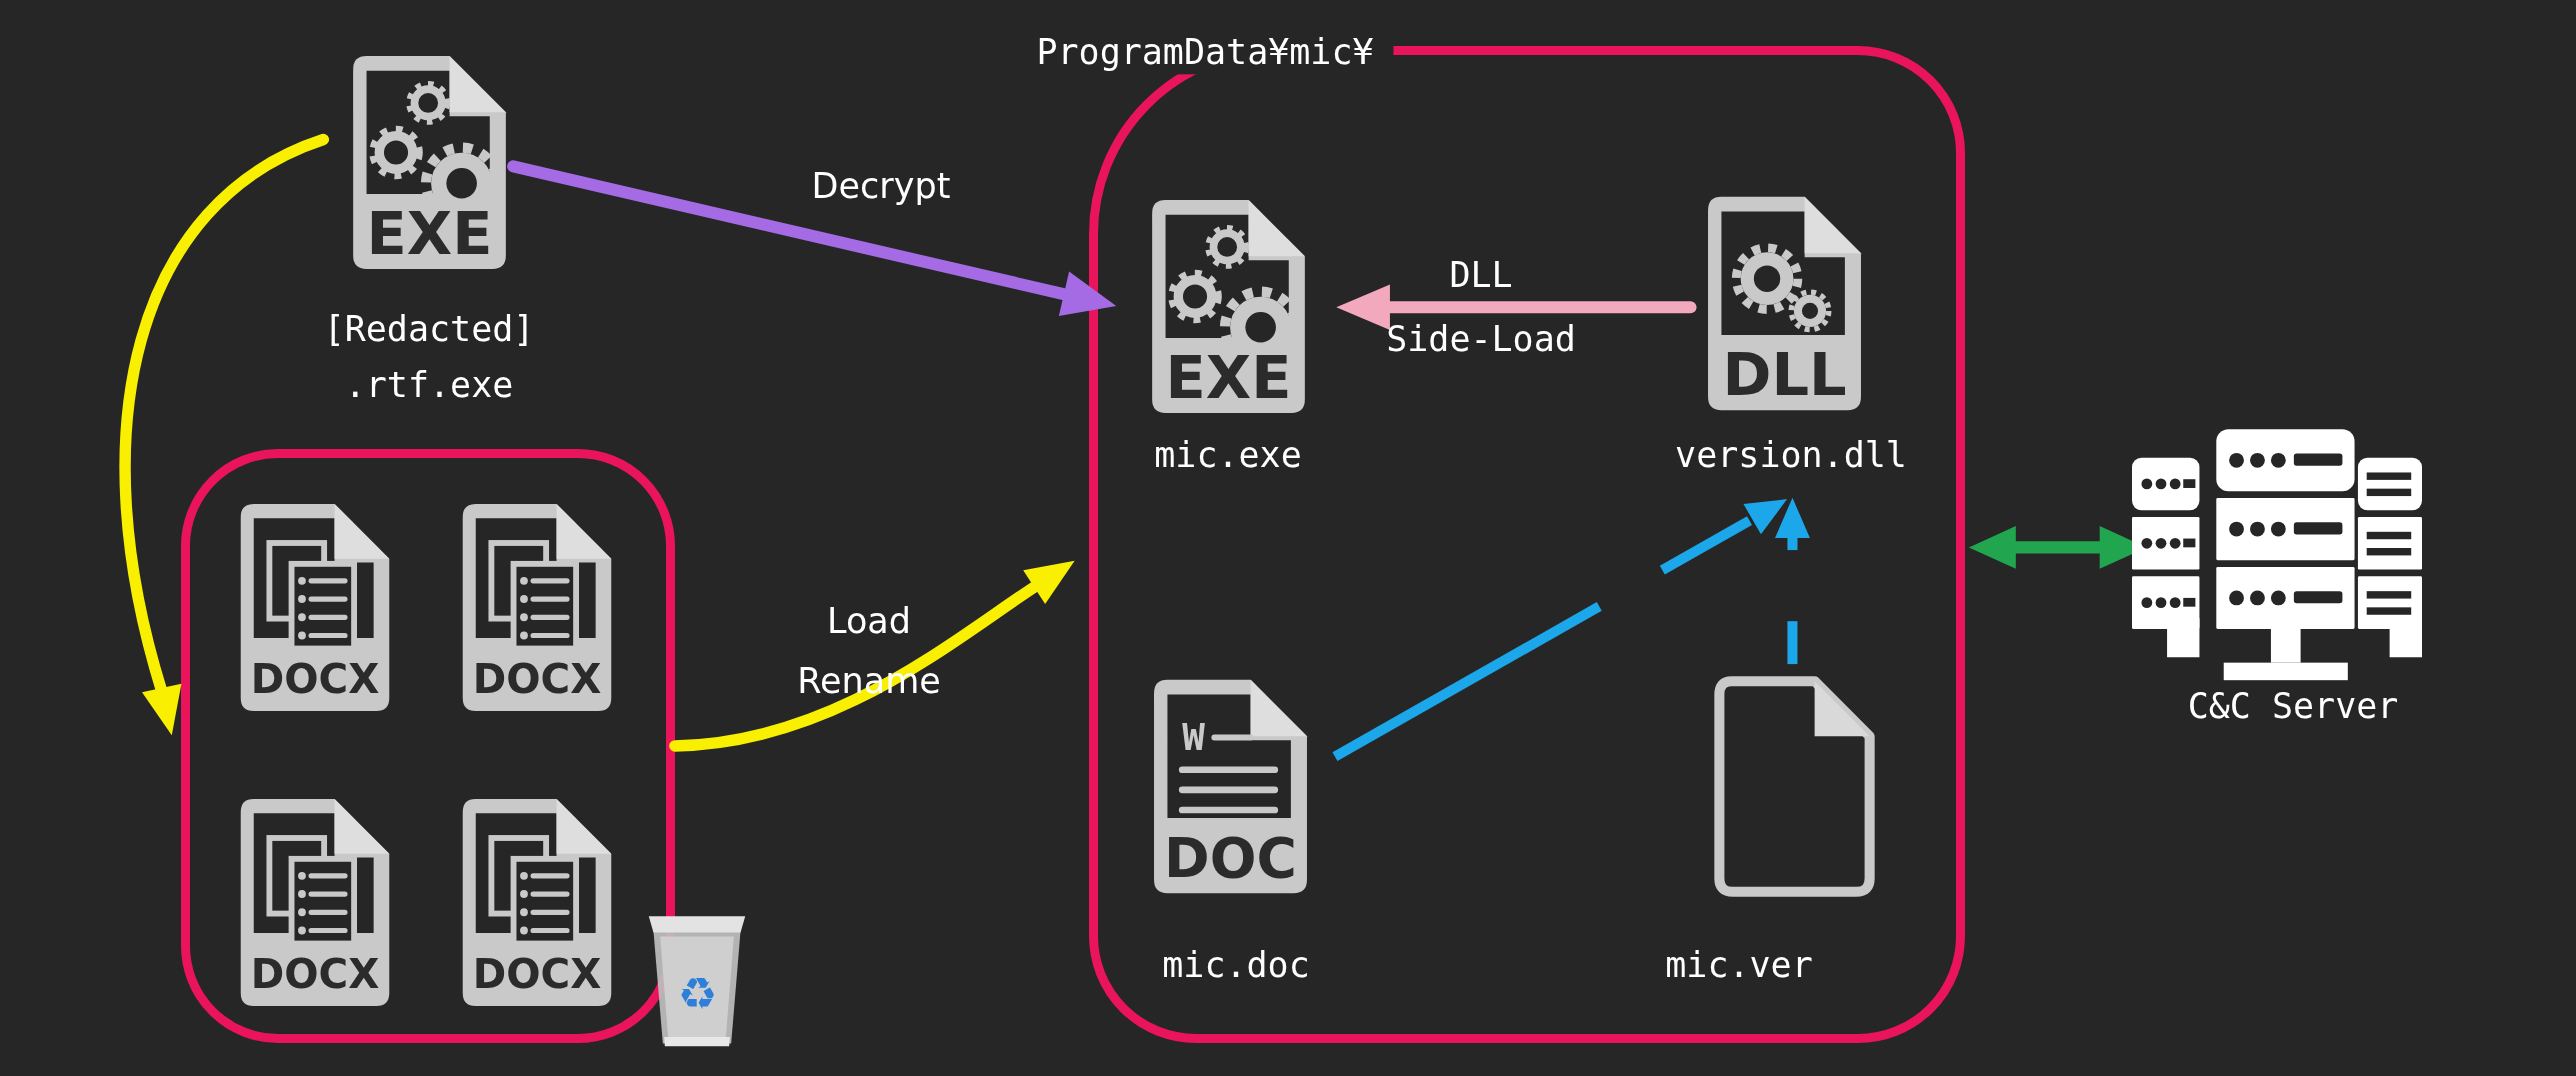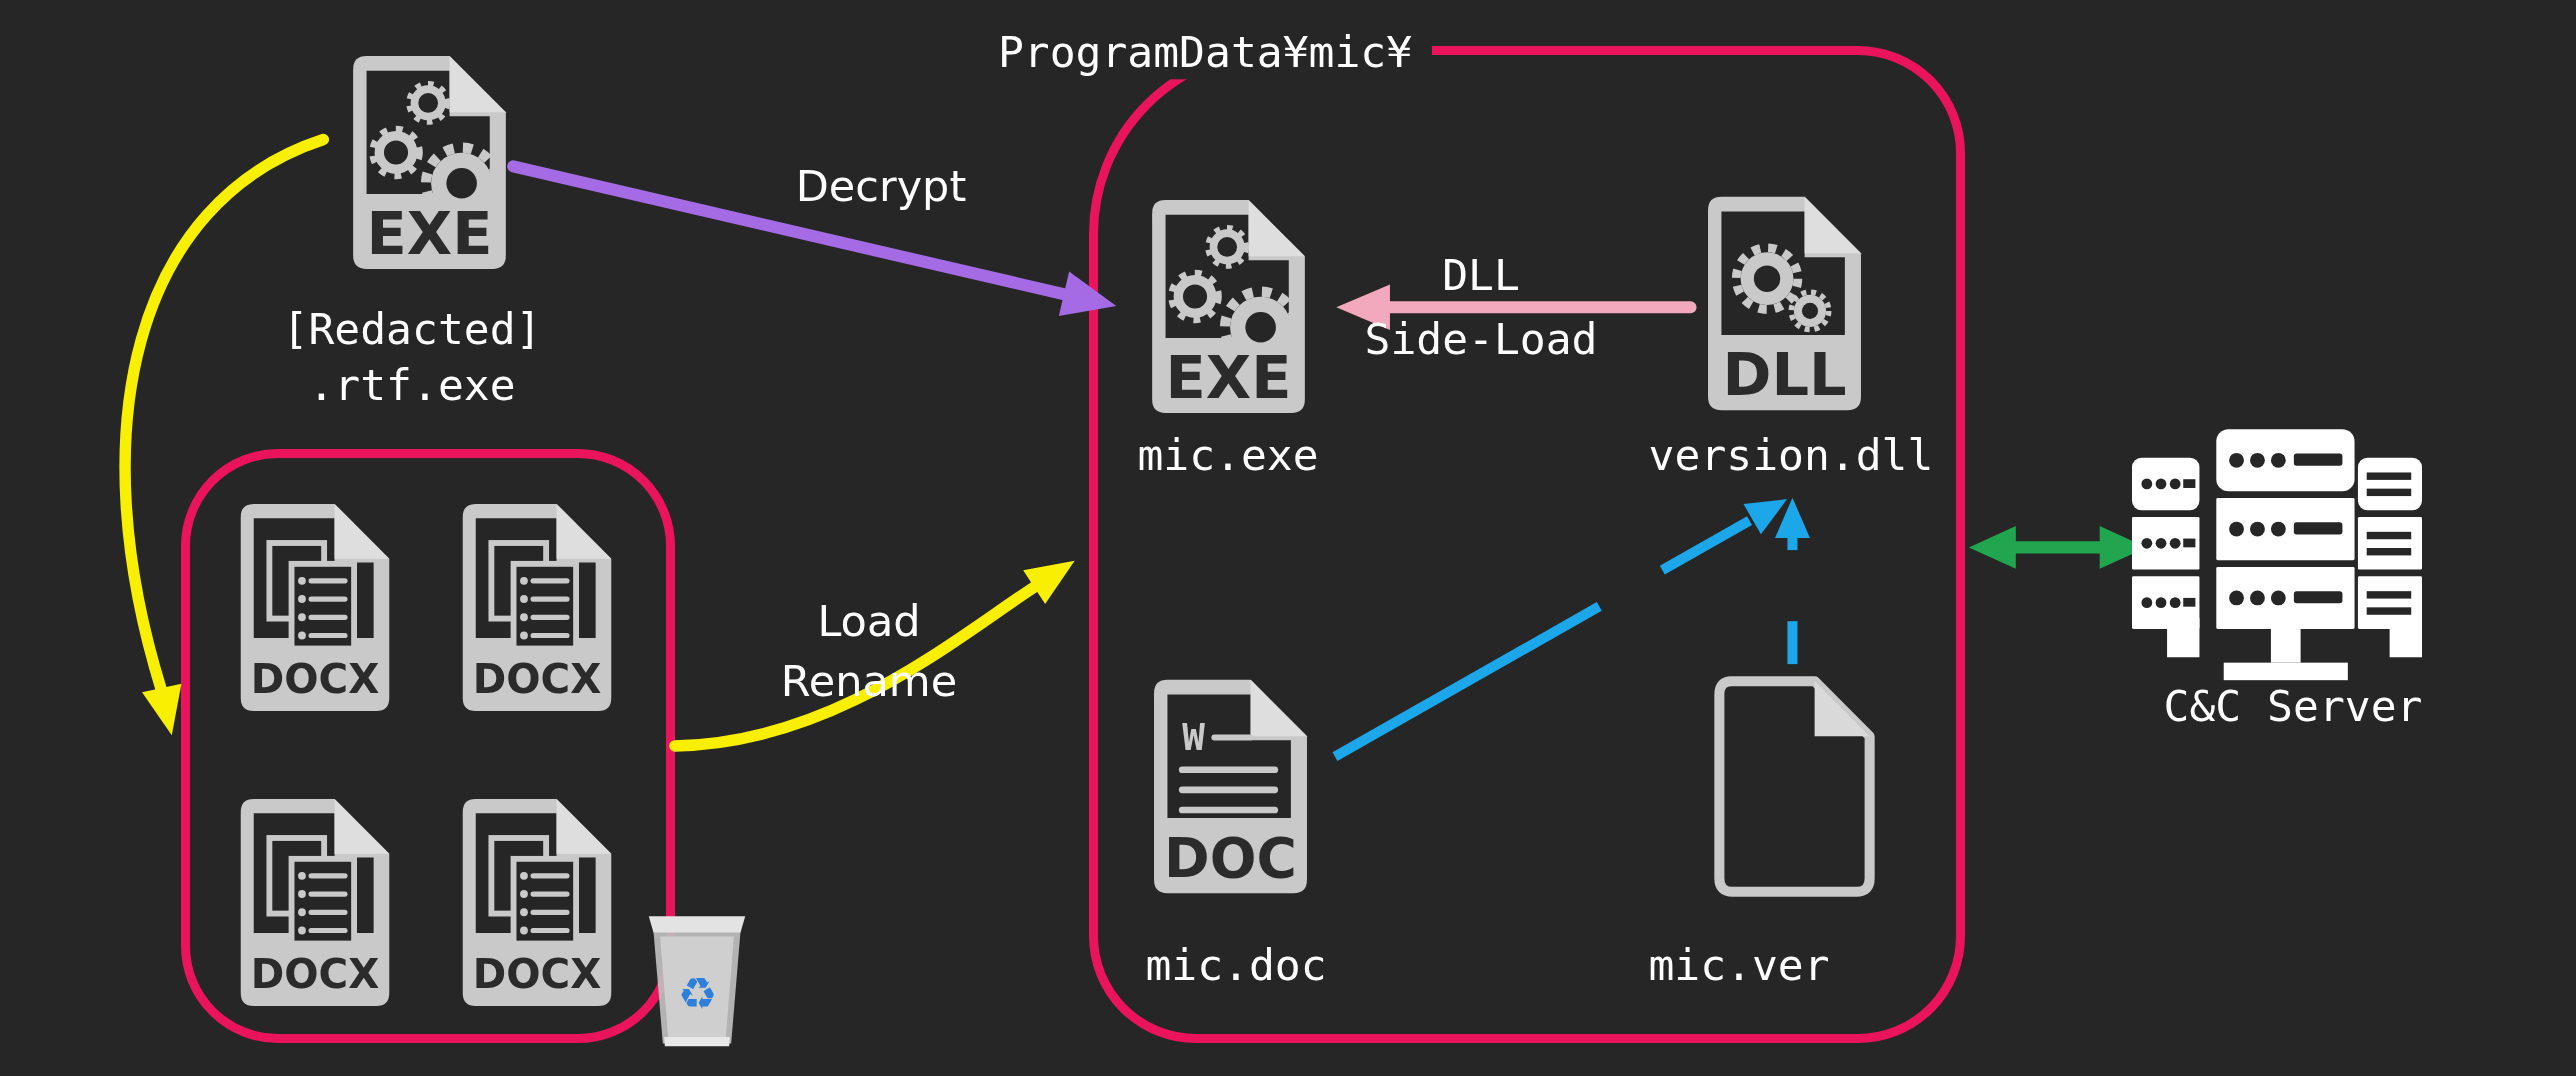--- a/index.html
+++ b/index.html
@@ -13,21 +13,21 @@
   body{background:var(--background);font-family:"DejaVu Sans Mono",monospace}
   #stage{position:absolute;left:0;top:0;width:2576px;height:1076px}
 
   .box{position:absolute;border:9.4px solid var(--container_border)}
   #main-container{left:1089px;top:46px;width:876px;height:997px;border-radius:188px 107px 107px 107px}
   #docx-container{left:181px;top:449px;width:494px;height:594px;border-radius:97px}
 
   .overlay{position:absolute;left:0;top:0;z-index:3}
   .icon{position:absolute;z-index:4}
   .lbl{position:absolute;z-index:5;transform:translate(-50%,-50%);
-       font-family:"DejaVu Sans Mono",monospace;font-size:43px;color:var(--white);
+       font-family:"DejaVu Sans Mono",monospace;font-size:35px;color:var(--white);
        white-space:pre;text-align:center;line-height:60px}
   .sans{font-family:"DejaVu Sans",sans-serif}
   .masked{background:var(--background);padding:2.7px 20px;line-height:normal}
 
   .ic-stroke{stroke:var(--icon_gray)}
   .ic-fill{fill:var(--icon_gray)}
   .bg-fill{fill:var(--icon_dark)}
   .badge{font-family:"DejaVu Sans",sans-serif;font-weight:900;fill:var(--label_dark)}
   .y-stroke{stroke:var(--yellow);fill:none;stroke-width:17;stroke-linecap:round}
   .p-stroke{stroke:var(--purple);fill:none;stroke-width:18;stroke-linecap:round}
@@ -263,21 +263,21 @@
         <rect x="348" y="88" width="66" height="11"></rect>
       <rect x="348" y="152" width="66" height="11"></rect>
         <rect x="348" y="176" width="66" height="11"></rect>
       <rect x="348" y="240" width="66" height="11"></rect>
         <rect x="348" y="264" width="66" height="11"></rect>
     </g>
   </svg>
 
   <div class="lbl masked" style="left:1205px;top:52px">ProgramData¥mic¥</div>
 
-  <div class="lbl" style="left:412px;top:357px;line-height:56px"><span>[Redacted]</span><br><span>.rtf.exe</span></div>
+  <div class="lbl" style="left:429px;top:357px;line-height:56px"><span>[Redacted]</span><br><span>.rtf.exe</span></div>
 
   <div class="lbl sans" style="left:881px;top:186px">Decrypt</div>
 
   <div class="lbl sans" style="left:869px;top:651px"><span>Load</span><br><span>Rename</span></div>
 
   <div class="lbl" style="left:1481px;top:307px;line-height:64px"><span>DLL</span><br><span>Side-Load</span></div>
 
 
   <div class="lbl" style="left:1228px;top:455px">mic.exe</div>
   <div class="lbl" style="left:1791px;top:455px">version.dll</div>

